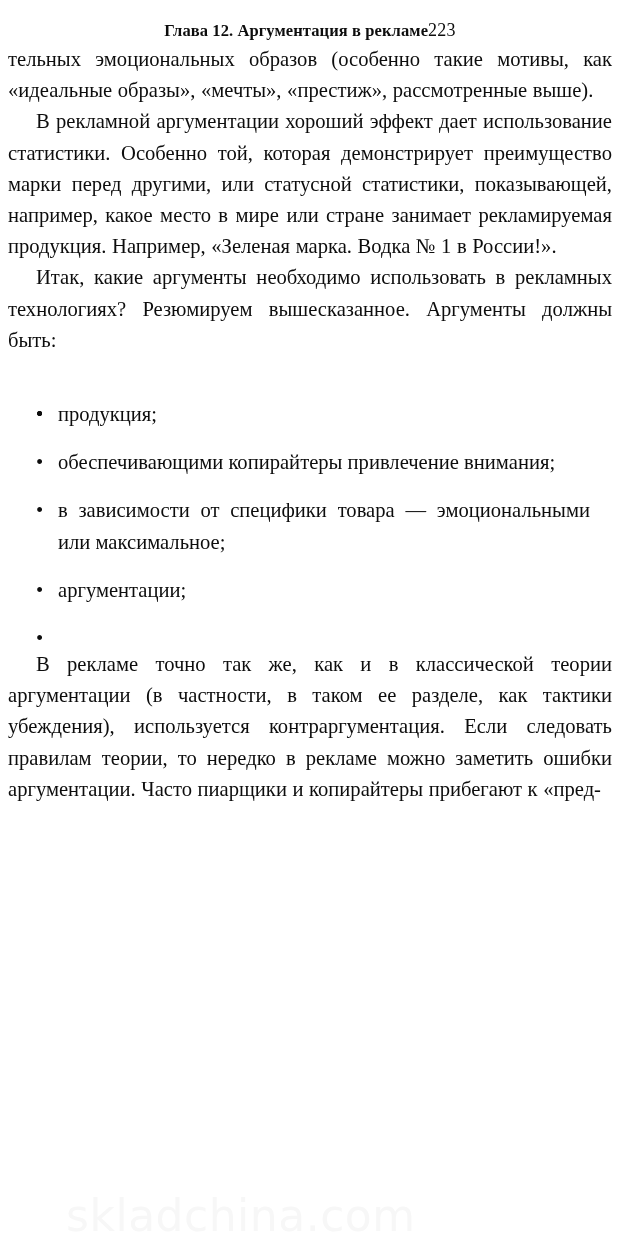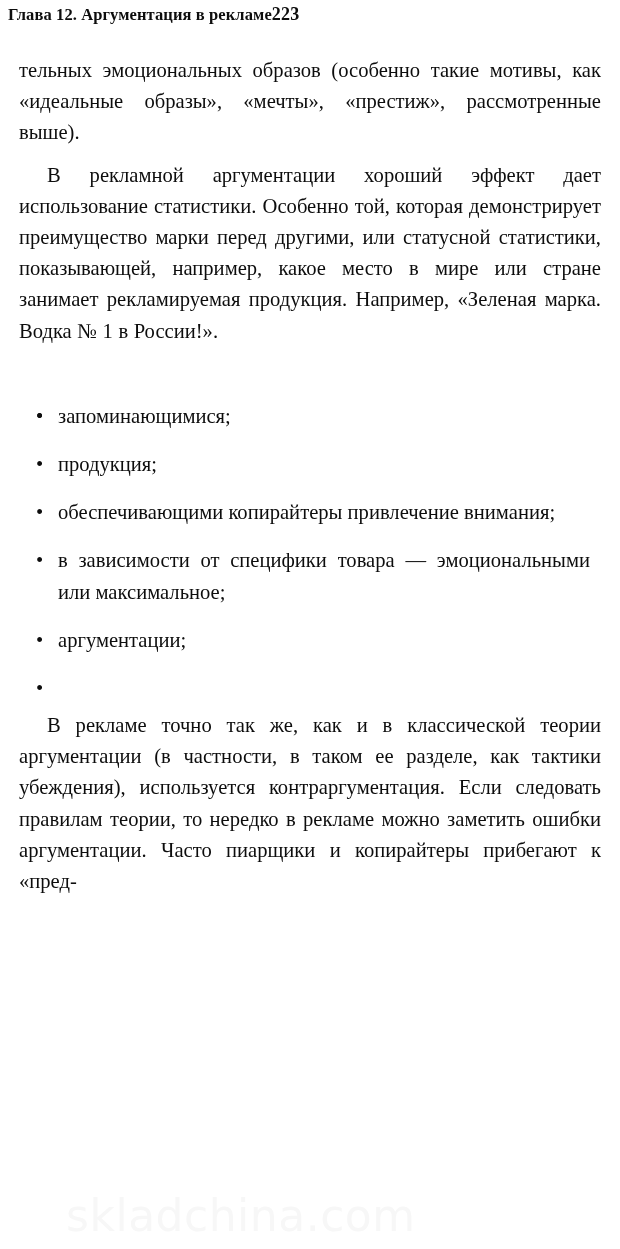--- a/index.html
+++ b/index.html
@@ -14,50 +14,50 @@
     background: #ffffff;
     overflow: hidden;
     font-family: "Liberation Serif", "DejaVu Serif", serif;
     color: #0d0d0d;
     box-sizing: border-box;
   }
 
   
   .running-head {
     position: absolute;
-    top: 4px;
+    top: 20px;
     left: 8px;
     right: 8px;
     height: 24px;
     display: flex;
     align-items: baseline;
-    justify-content: flex-start;
+    justify-content: center;
   }
   .running-head .chapter-title {
     font-size: 16.5px;
     font-weight: bold;
     letter-spacing: 0.1px;
     white-space: nowrap;
   }
   .running-head .folio {
     font-size: 18px;
-    font-weight: bold;
+    font-weight: normal;
     letter-spacing: 0.2px;
   }
 
   
   .body-col {
     position: absolute;
     top: 44px;
     left: 8px;
     width: 604px;
   }
 
   p.para {
-    margin: 11px;
+    margin: 0;
     font-size: 20.6px;
     line-height: 31.2px;
     text-align: justify;
     text-justify: inter-word;
     hyphens: none;
     word-spacing: 0.02em;
   }
   p.para.indent {
     text-indent: 28px;
   }
@@ -113,30 +113,30 @@
     <span class="chapter-title">Глава 12. Аргументация в рекламе</span>
     <span class="folio">223</span>
   </div>
 
   <div class="body-col">
 
     <p class="para">тельных эмоциональных образов (особенно такие мотивы, как «идеальные образы», «мечты», «престиж», рассмотренные выше).</p>
 
     <p class="para indent">В рекламной аргументации хороший эффект дает использование статистики. Особенно той, которая демонстрирует преимущество марки перед другими, или статусной статистики, показывающей, например, какое место в мире или стране занимает рекламируемая продукция. Например, «Зеленая марка. Водка № 1 в России!».</p>
 
+    <p class="para indent">Итак, какие аргументы необходимо использовать в рекламных технологиях? Резюмируем вышесказанное. Аргументы должны быть:</p>
 
     <div class="gap-block"></div>
 
     <ul class="bullets">
       <li>
         <span class="bullet-dot">•</span>
       </li>
       <li>
         <span class="bullet-dot">•</span>
-        <span>запоминающимися;</span>
       </li>
       <li>
         <span class="bullet-dot">•</span>
         <span>продукция;</span>
       </li>
       <li class="wide">
         <span class="bullet-dot">•</span>
         <span>обеспечивающими копирайтеры привлечение внимания;</span>
       </li>
       <li class="wide">

